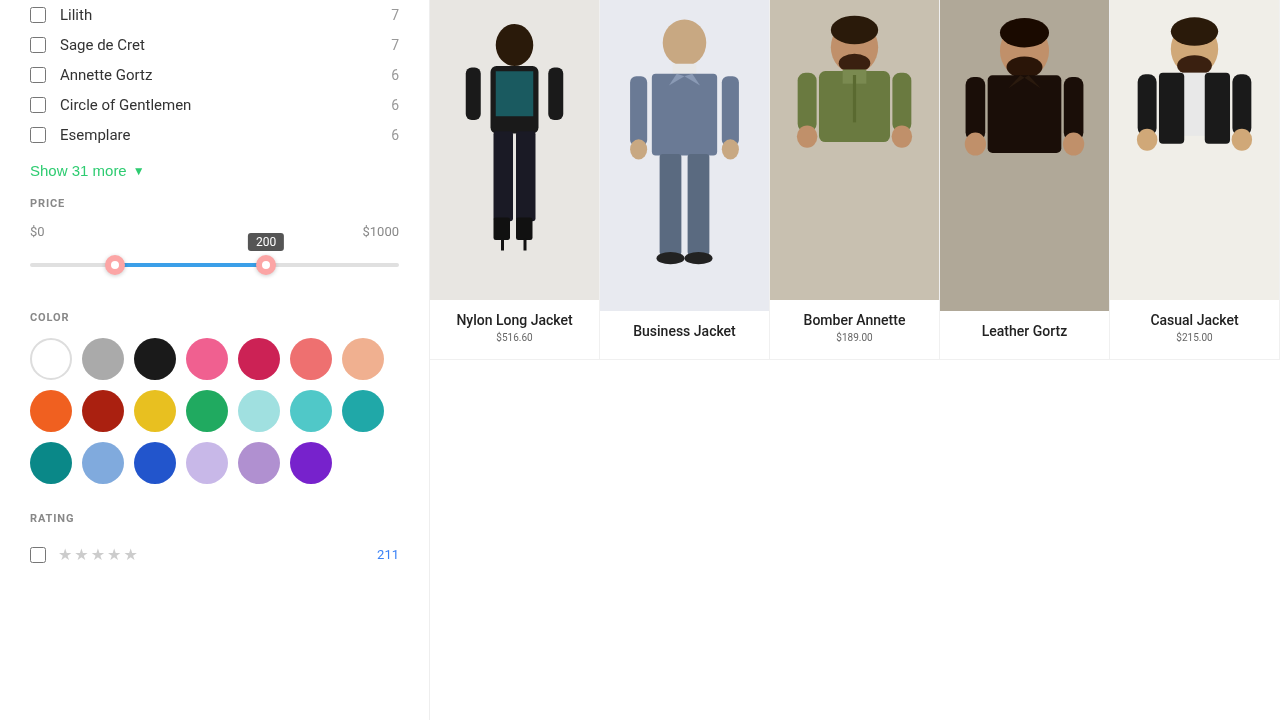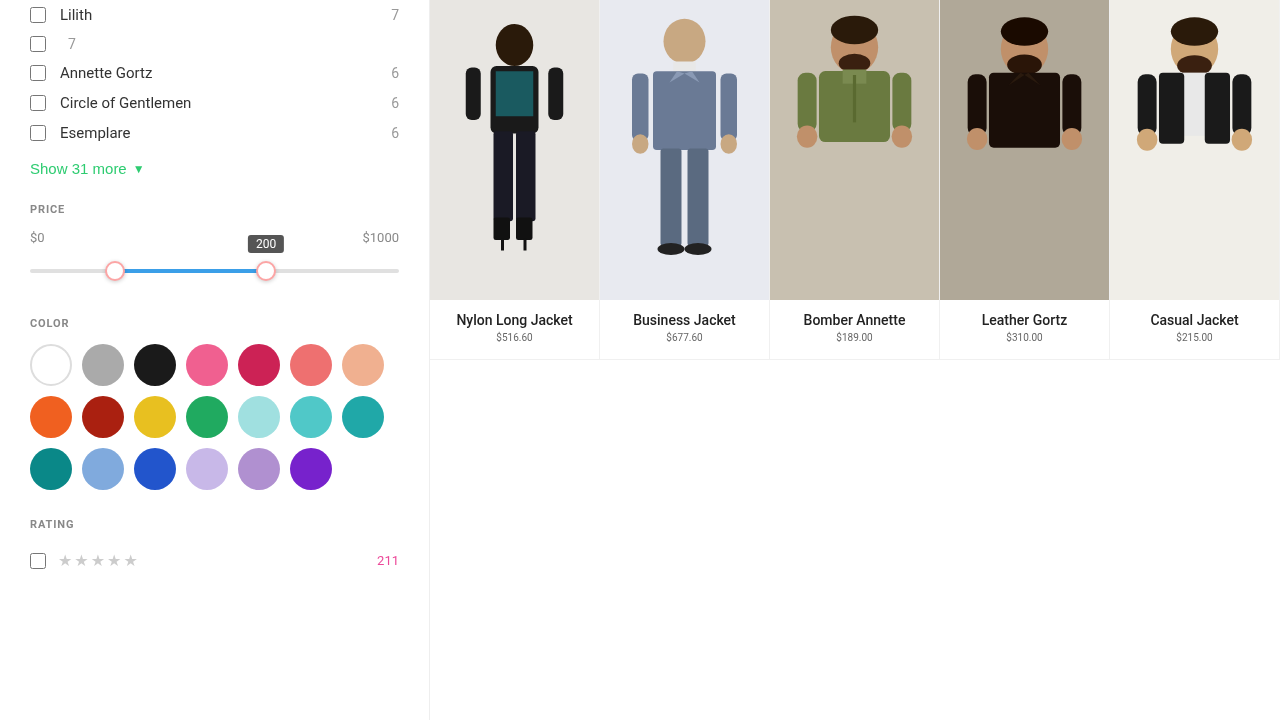--- a/index.html
+++ b/index.html
@@ -74,21 +74,20 @@
       font-weight: 700;
       letter-spacing: 0.08em;
       color: #888;
       text-transform: uppercase;
       margin-bottom: 14px;
     }
 
     
     .price-section {
       margin-bottom: 28px;
-      margin-top: 8px;
     }
 
     .price-range-labels {
       display: flex;
       justify-content: space-between;
       font-size: 13px;
       color: #888;
       margin-bottom: 8px;
     }
 
@@ -115,21 +114,21 @@
       height: 4px;
       background: #3b9fe8;
       border-radius: 2px;
     }
 
     .slider-thumb {
       position: absolute;
       width: 20px;
       height: 20px;
       background: #fff;
-      border: 2px solid #fca5a5;
+      border: 6px solid #fca5a5;
       border-radius: 50%;
       cursor: pointer;
       box-shadow: 0 1px 4px rgba(0,0,0,0.2);
     }
 
     .slider-thumb.left {
       left: calc(23% - 10px);
     }
 
     .slider-thumb.right {
@@ -196,21 +195,21 @@
       gap: 2px;
       margin-right: auto;
     }
 
     .star {
       color: #ccc;
       font-size: 16px;
     }
 
     .rating-count {
-      color: #ec4899;
+      color: #3b82f6;
       font-size: 13px;
     }
 
     
     .product-grid {
       flex: 1;
       display: grid;
       grid-template-columns: repeat(5, 1fr);
       grid-template-rows: repeat(2, 1fr);
       overflow: hidden;
@@ -280,20 +279,21 @@
 <aside class="sidebar">
 
   <ul class="brand-list">
   <li class="brand-item">
       <input type="checkbox" style="">
       <span class="brand-name">Lilith</span>
       <span class="brand-count">7</span>
     </li>
       <li class="brand-item">
       <input type="checkbox" style="">
+      <span class="brand-name">Sage de Cret</span>
       <span class="brand-count">7</span>
     </li>
       <li class="brand-item">
       <input type="checkbox" style="">
       <span class="brand-name">Annette Gortz</span>
       <span class="brand-count">6</span>
     </li>
       <li class="brand-item">
       <input type="checkbox" style="">
       <span class="brand-name">Circle of Gentlemen</span>
@@ -420,21 +420,20 @@
 
       <rect x="80" y="98" width="22" height="90" rx="8" fill="#6a7a95"></rect>
       <rect x="198" y="98" width="22" height="90" rx="8" fill="#6a7a95"></rect>
 
       <ellipse cx="91" cy="192" rx="11" ry="13" fill="#c8a882"></ellipse>
       <ellipse cx="209" cy="192" rx="11" ry="13" fill="#c8a882"></ellipse>
     </svg>
       </div>
       <div class="product-info">
       <div class="product-name">Business Jacket</div>
-      <div class="product-price">$677.60</div>
     </div>
     </div>
     <div class="product-card">
       <div class="product-image-wrap img-p4">
         <svg viewBox="0 0 300 380" xmlns="http://www.w3.org/2000/svg" class="figure-svg" preserveAspectRatio="xMidYMid slice">
       <rect width="300" height="380" fill="#c8c0b0"></rect>
 
       <ellipse cx="150" cy="60" rx="30" ry="33" fill="#c0906a"></ellipse>
 
       <ellipse cx="150" cy="38" rx="30" ry="18" fill="#2a1a0a"></ellipse>
@@ -478,21 +477,20 @@
 
       <rect x="78" y="94" width="24" height="78" rx="10" fill="#1a0e08"></rect>
       <rect x="198" y="94" width="24" height="78" rx="10" fill="#1a0e08"></rect>
 
       <ellipse cx="90" cy="176" rx="13" ry="14" fill="#c0906a"></ellipse>
       <ellipse cx="210" cy="176" rx="13" ry="14" fill="#c0906a"></ellipse>
     </svg>
       </div>
       <div class="product-info">
       <div class="product-name">Leather Gortz</div>
-      <div class="product-price">$310.00</div>
     </div>
     </div>
     <div class="product-card">
       <div class="product-image-wrap img-p6">
         <svg viewBox="0 0 300 380" xmlns="http://www.w3.org/2000/svg" class="figure-svg" preserveAspectRatio="xMidYMid slice">
       <rect width="300" height="380" fill="#f0eee8"></rect>
 
       <ellipse cx="150" cy="62" rx="30" ry="33" fill="#d0a878"></ellipse>
 
       <ellipse cx="150" cy="40" rx="30" ry="18" fill="#2a1a0a"></ellipse>

